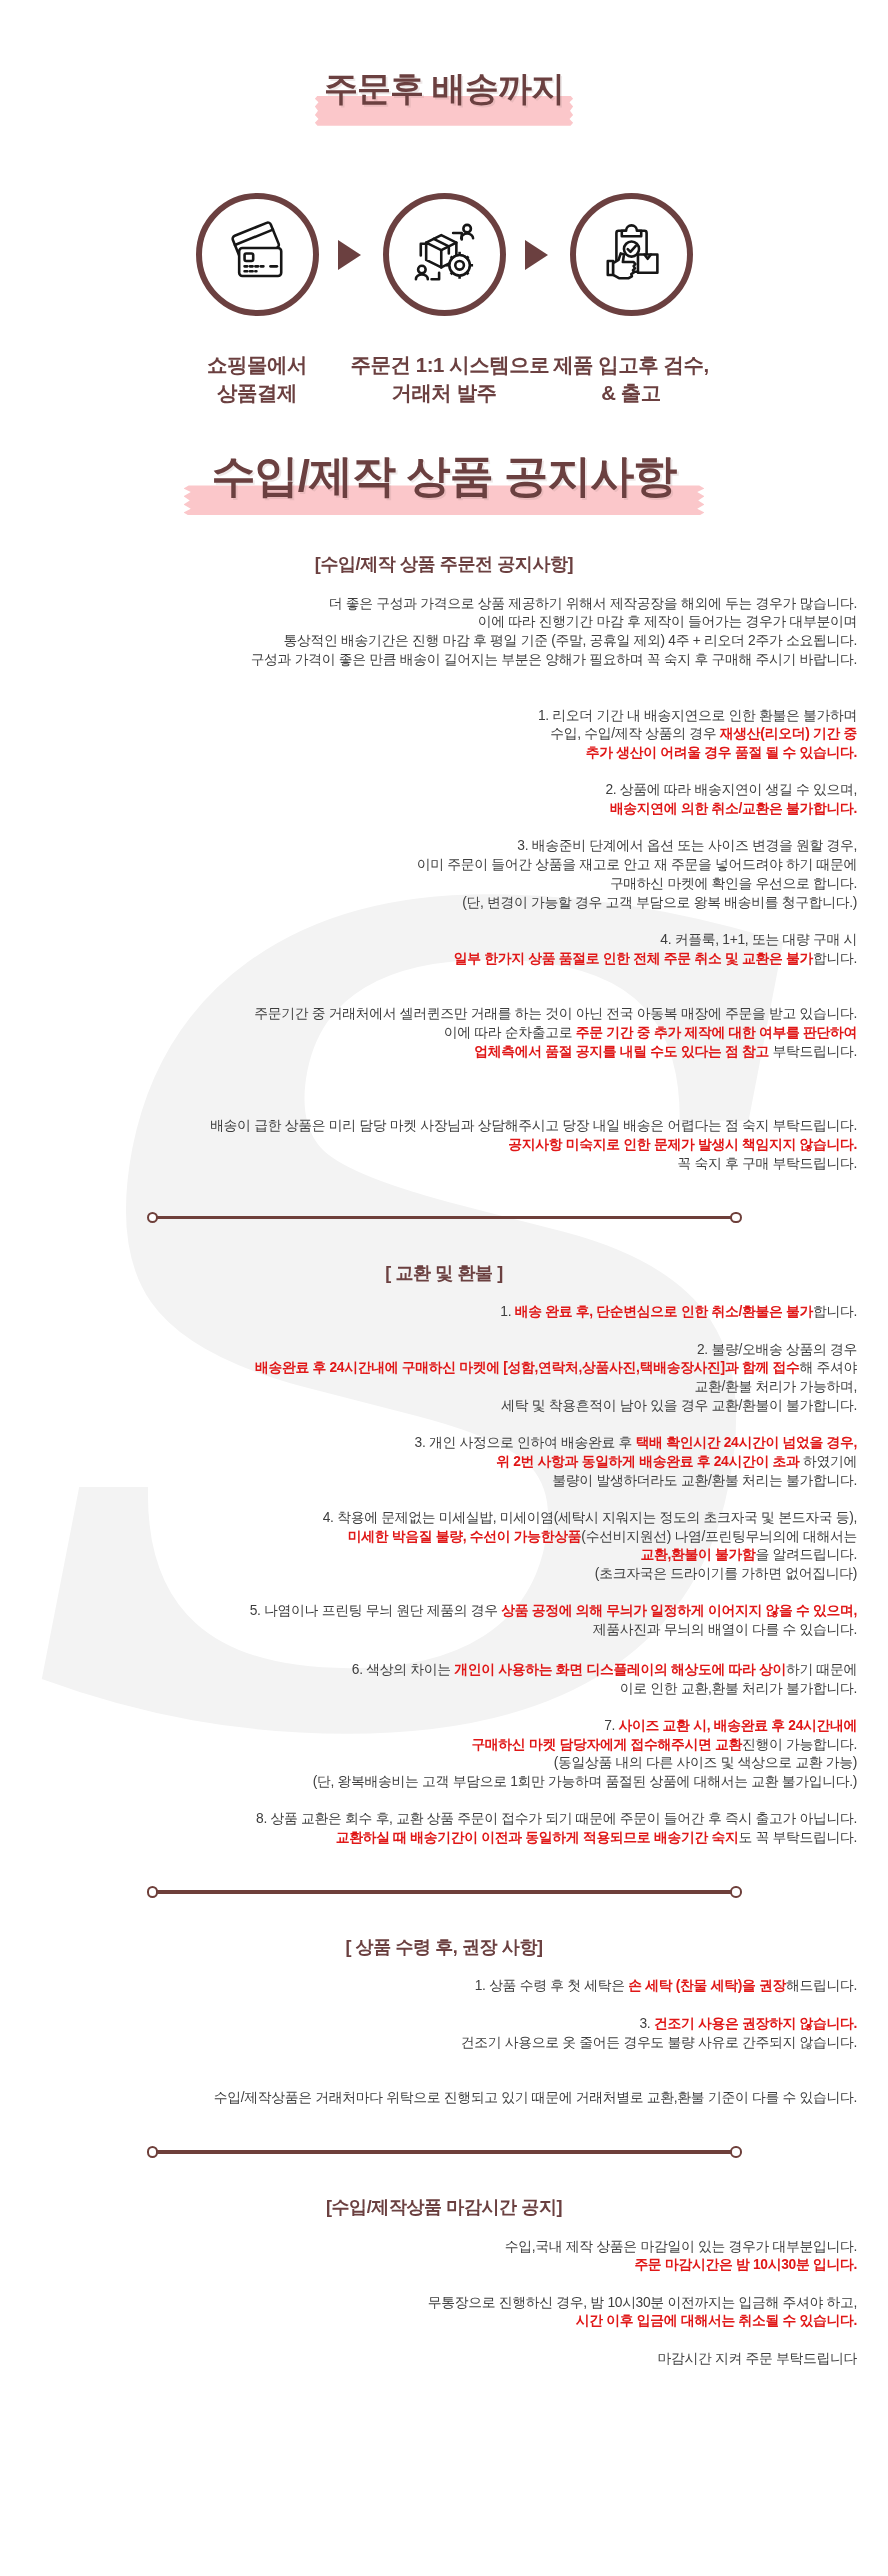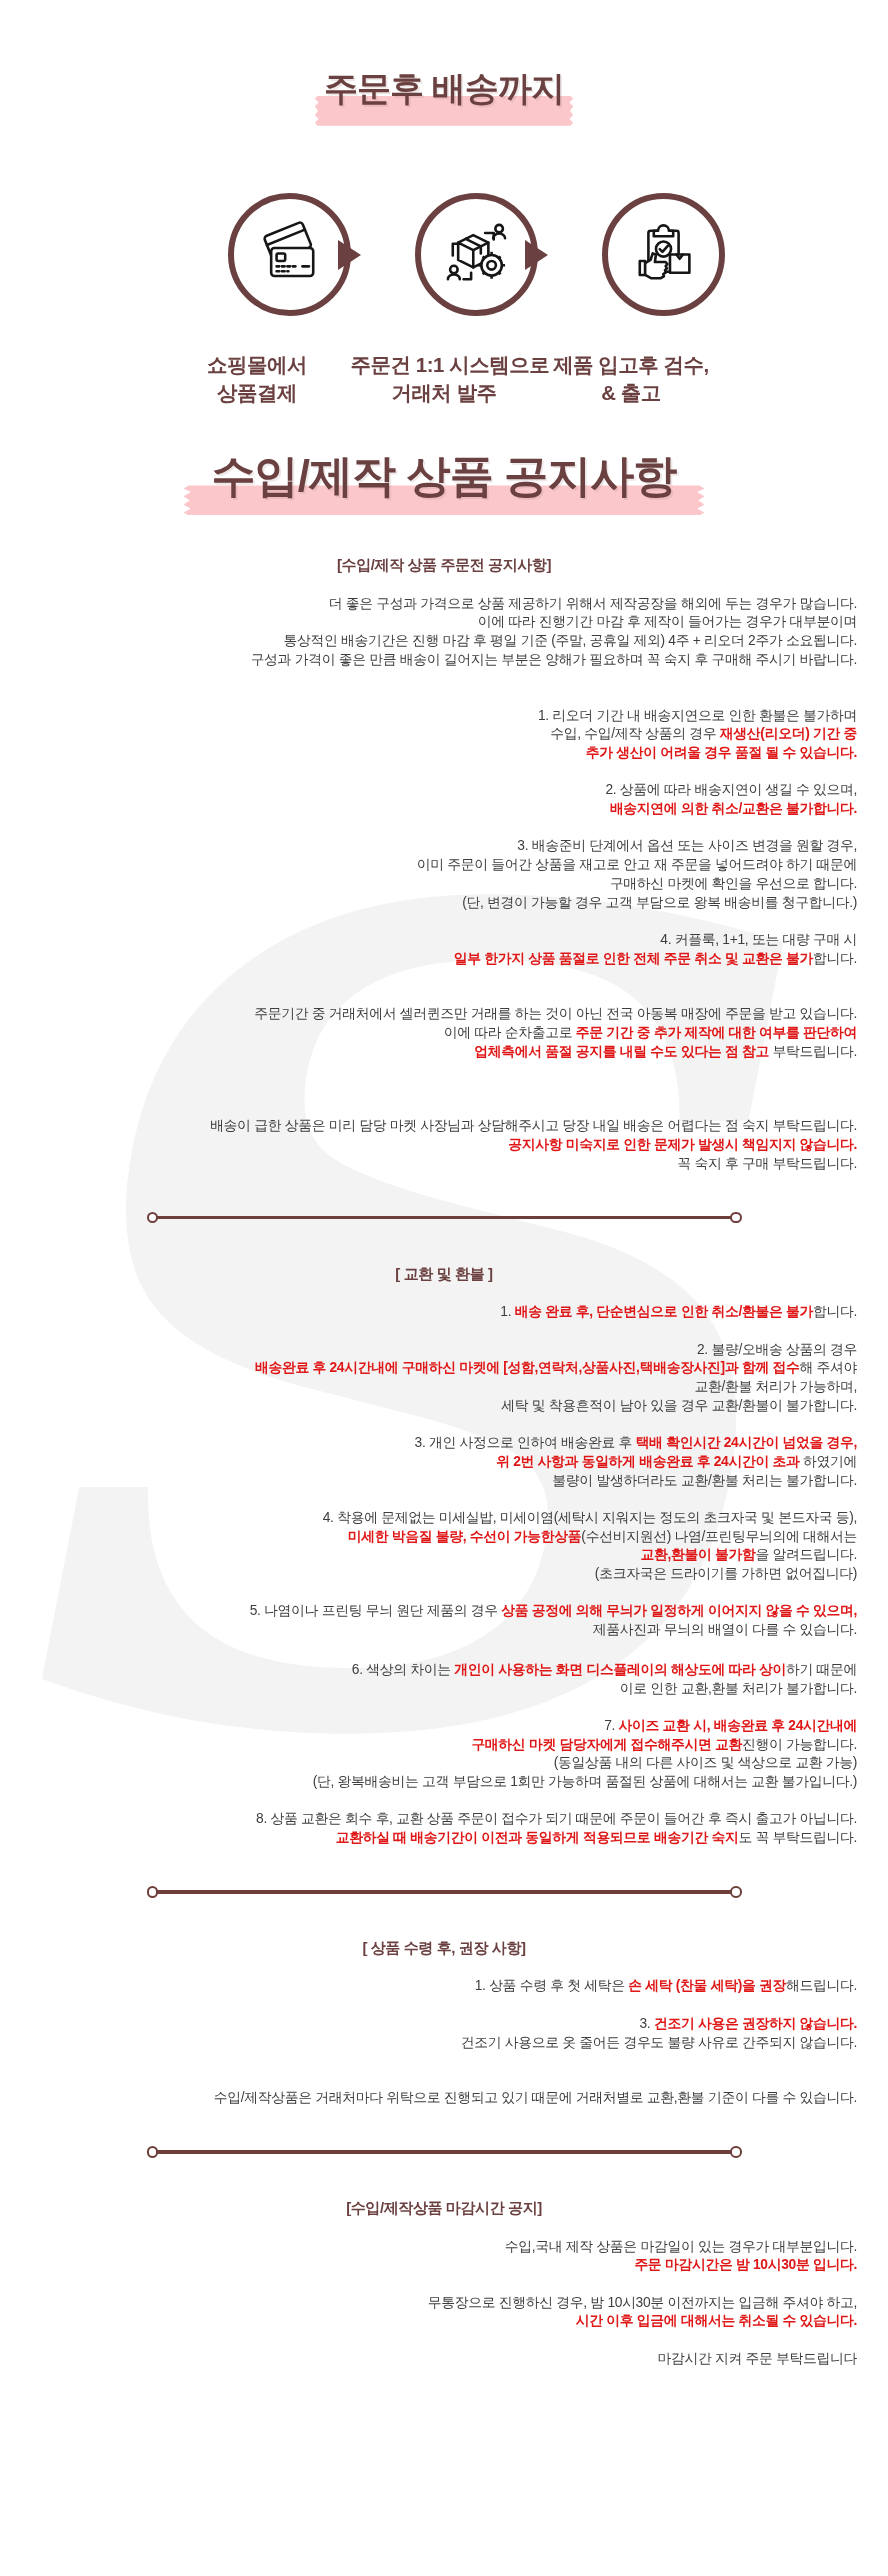--- a/index.html
+++ b/index.html
@@ -39,38 +39,38 @@
     letter-spacing:-0.9px;text-shadow:1.8px 1.8px 0 rgba(160,130,130,0.18);text-align:center;
   }
   .section-title::before{
     content:"";position:absolute;z-index:-1;
     left:-28px;right:-28px;bottom:-12.4px;height:30px;background:var(--pink);
     clip-path:polygon(1% 0,99% 0,100% 10%,98.6% 22%,100% 36%,98.8% 50%,100% 64%,98.6% 78%,100% 90%,99% 100%,1% 100%,0 90%,1.4% 78%,0 64%,1.2% 50%,0 36%,1.4% 22%,0 10%);
   }
 
   
   .steps{display:flex;justify-content:center;align-items:flex-start;margin-top:78px;}
-  .step{width:187px;flex:0 0 187px;display:flex;flex-direction:column;align-items:flex-end;}
+  .step{width:187px;flex:0 0 187px;display:flex;flex-direction:column;align-items:center;}
   .step-circle{
     width:123px;height:123px;border-radius:50%;border:6.2px solid var(--maroon);
     background:#fff;display:flex;align-items:center;justify-content:center;
   }
   .step-circle svg{width:69px;height:69px;}
   .step-label{margin-top:36px;width:187px;text-align:center;white-space:nowrap;
     font-size:20.4px;font-weight:bold;color:var(--maroon);line-height:27.5px;letter-spacing:-0.4px;}
   .arrow-slot{width:0;position:relative;align-self:flex-start;}
   .arrow{
     position:absolute;left:-12.4px;top:47px;width:0;height:0;
     border-left:23px solid var(--maroon);border-top:15px solid transparent;border-bottom:15px solid transparent;
   }
 
   
   .notice{width:826px;margin:50px auto 0;}
   .nb-heading{
-    text-align:center;font-size:15px;line-height:23px;font-weight:bold;color:var(--maroon);
+    text-align:center;font-size:18px;line-height:23px;font-weight:bold;color:var(--maroon);
     letter-spacing:-0.4px;
   }
   .nb-para{text-align:center;font-size:13.8px;line-height:18.7px;color:var(--ink);letter-spacing:-0.3px;}
   .nb-line{min-height:18.7px;text-align:right;}
   .seg{color:var(--ink);}
   .seg.red{color:var(--red);font-weight:bold;}
   .nb-divider{width:595px;margin-left:auto;margin-right:auto;display:flex;align-items:center;height:14px;}
   .nb-divider .ring{
     width:11.5px;height:11.5px;border-radius:50%;border:2.7px solid #6e3f3a;background:#fff;flex:0 0 auto;
   }

